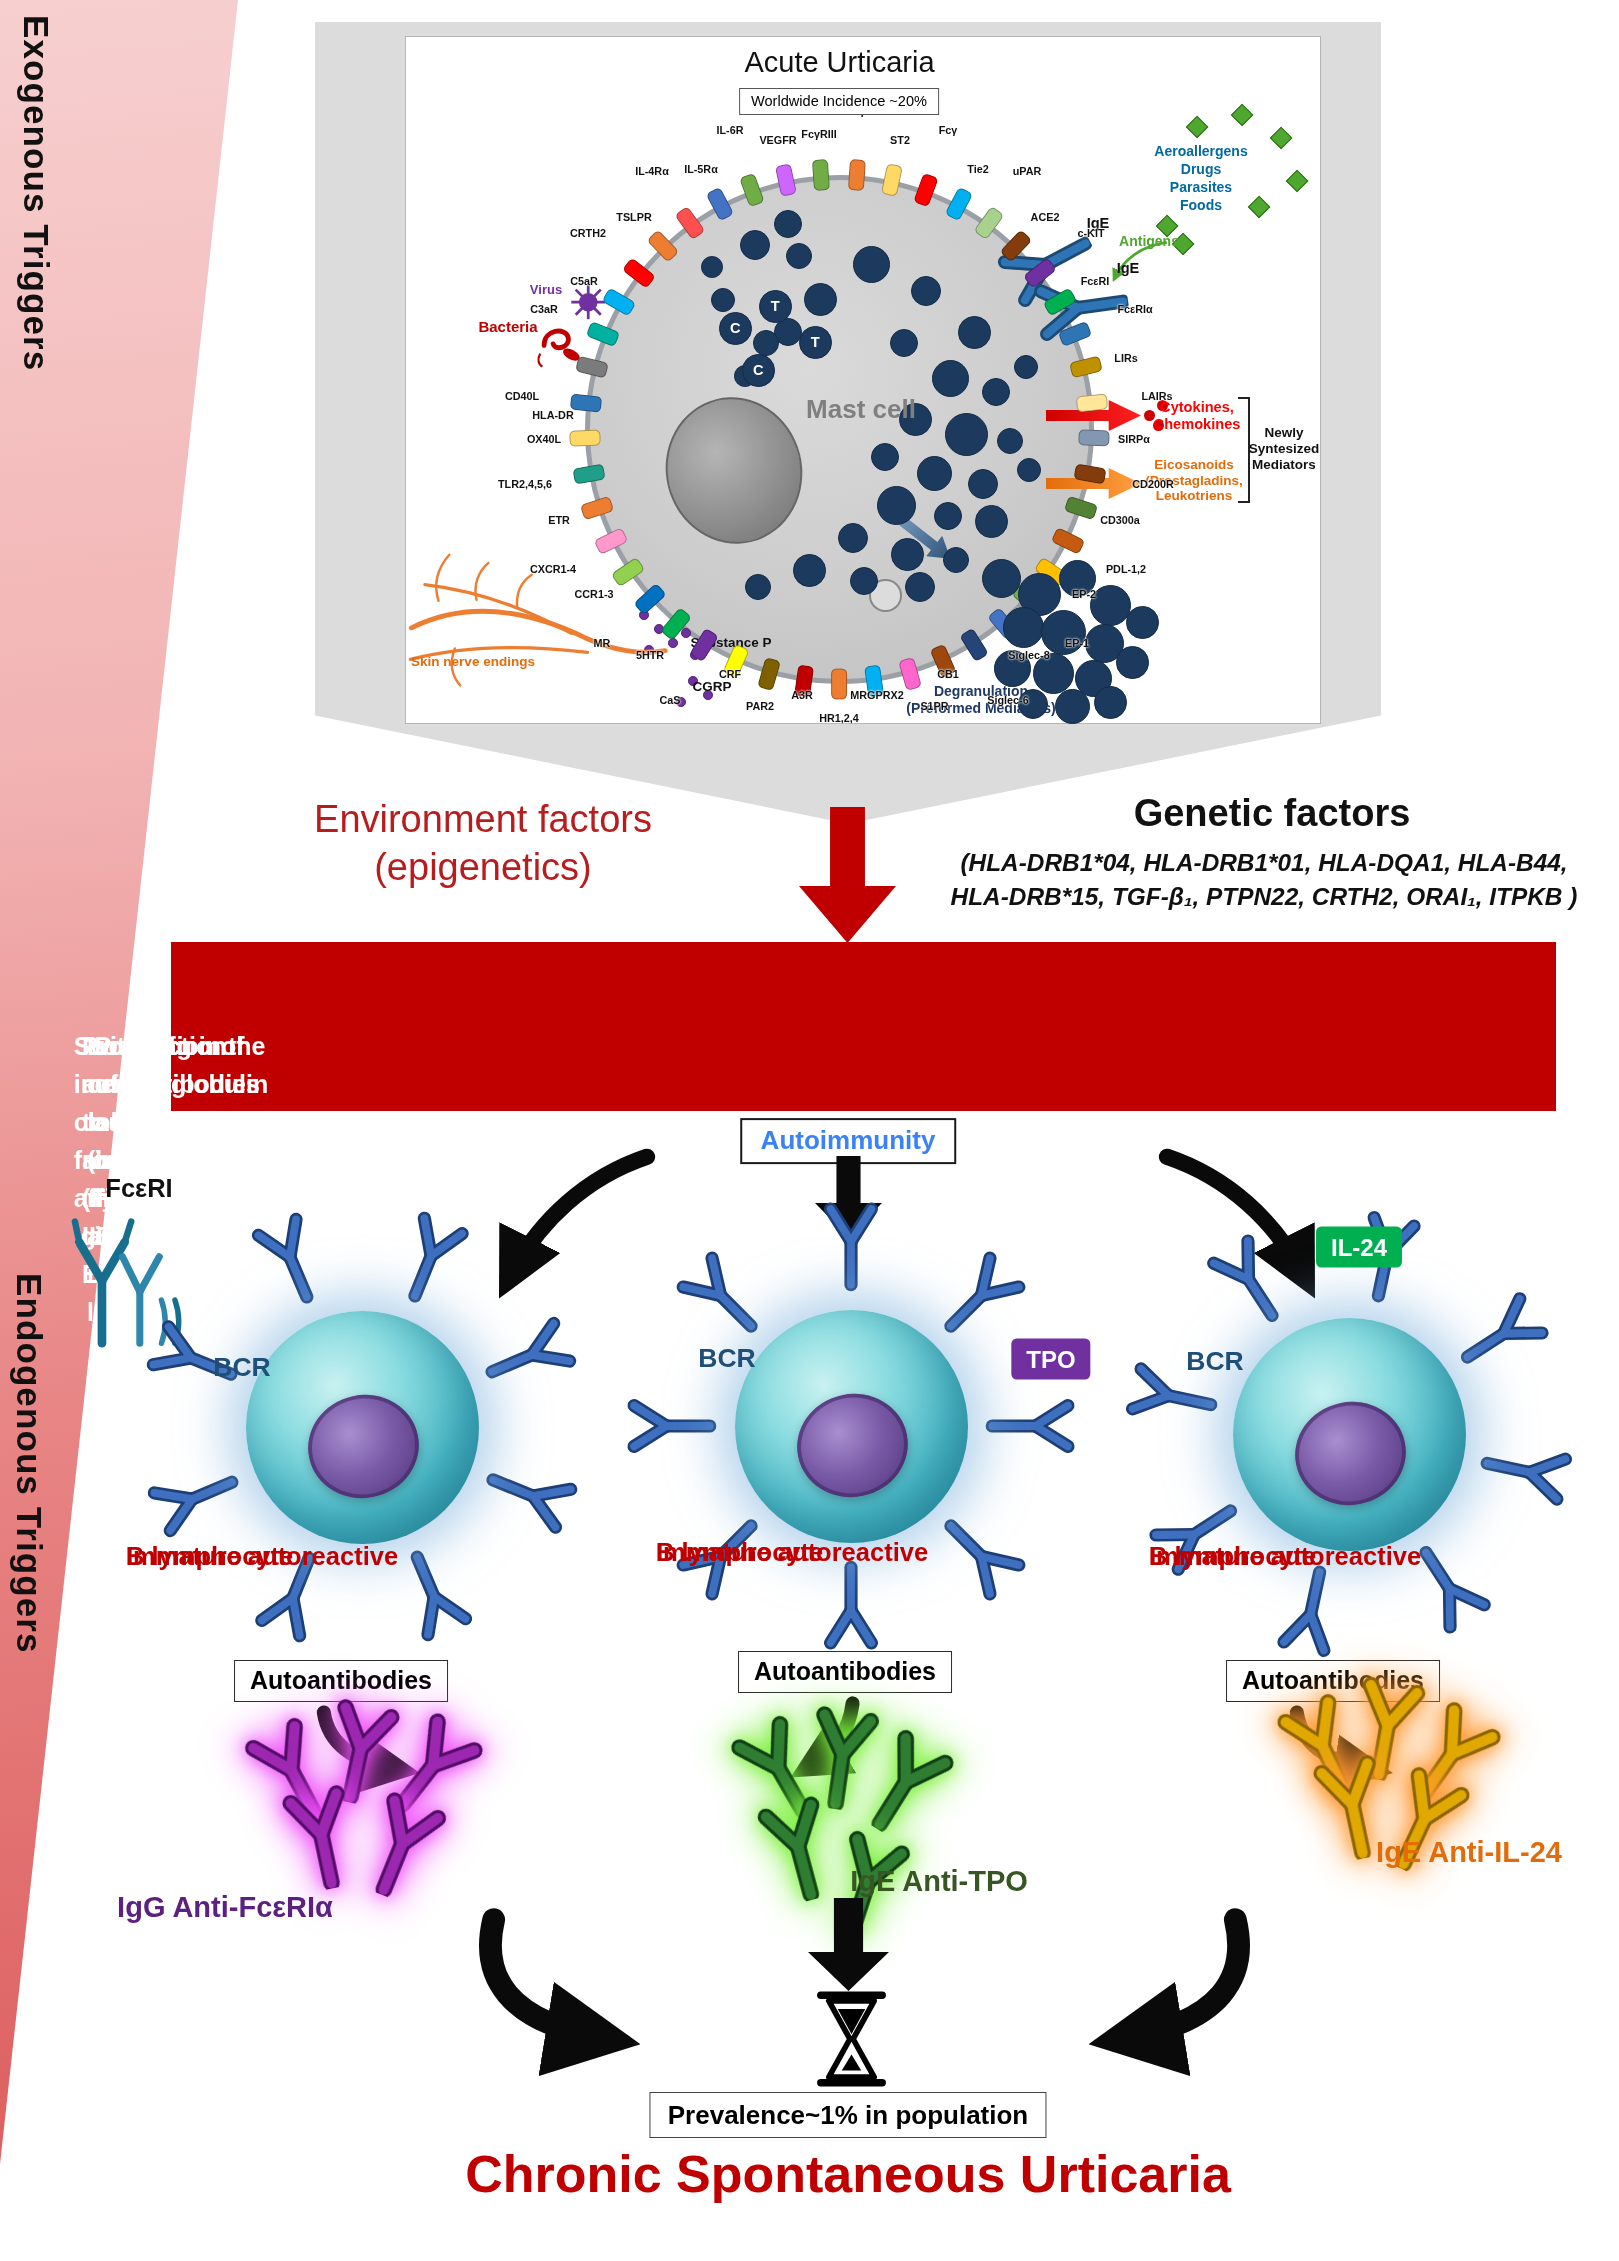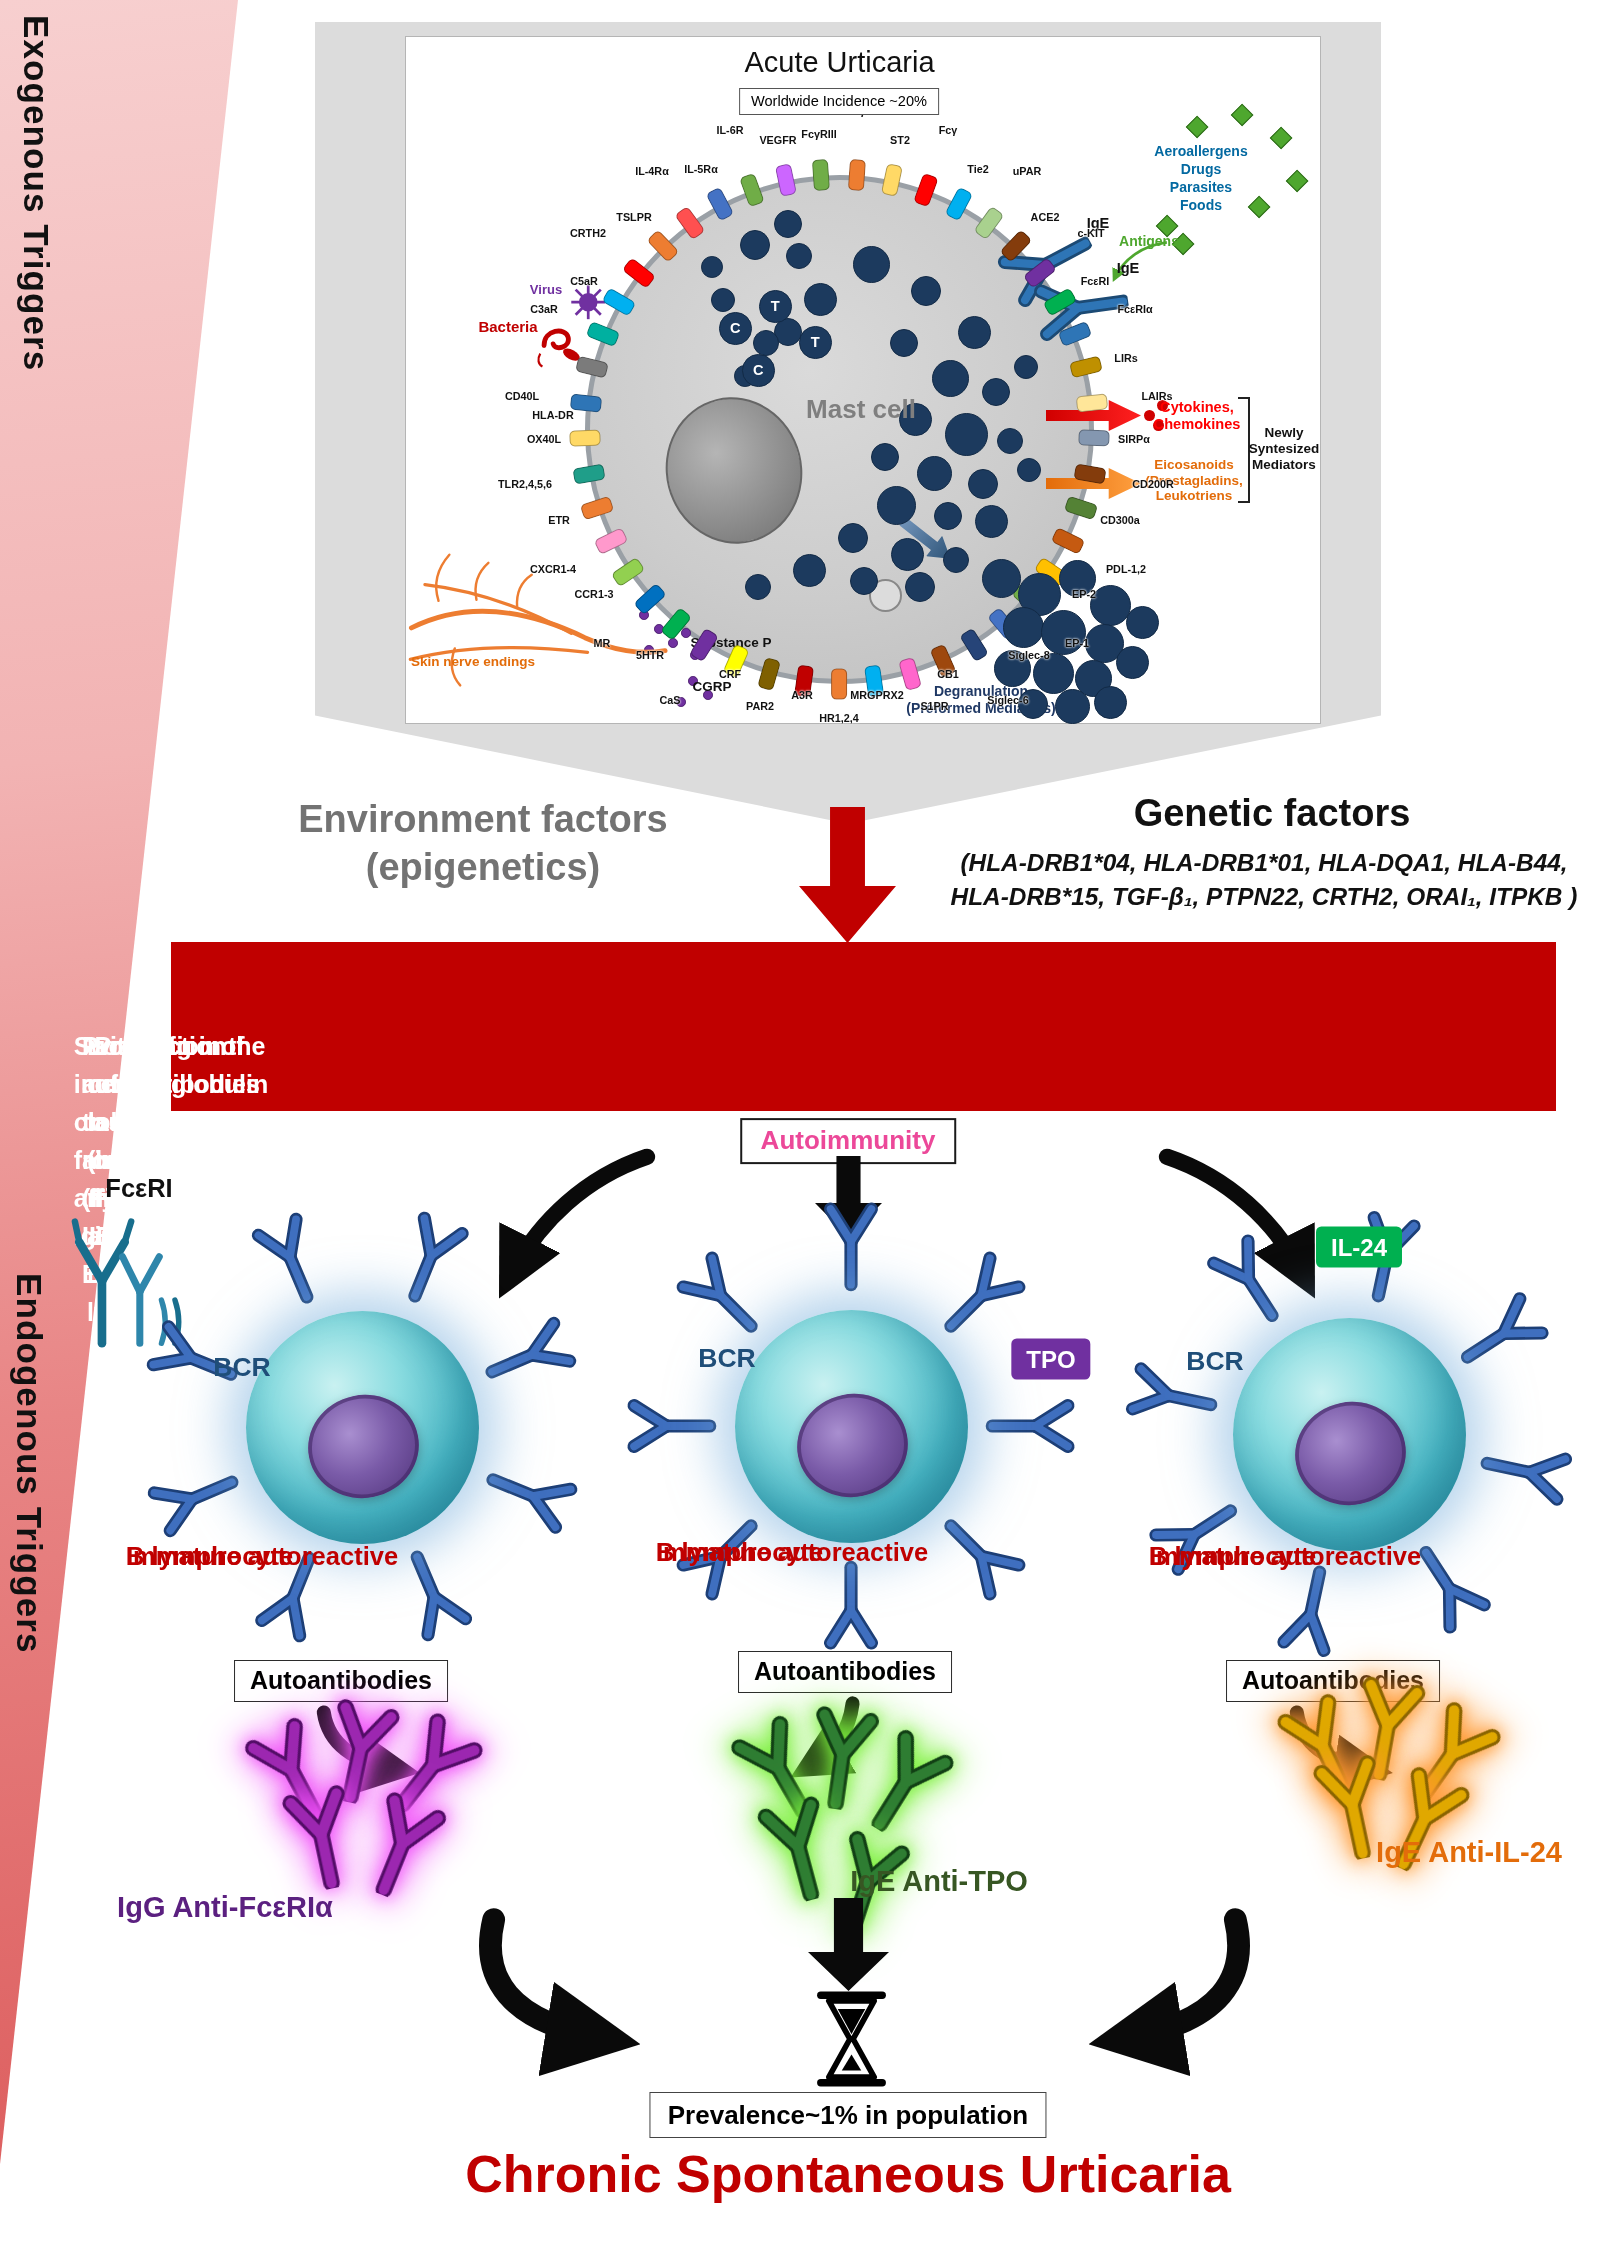--- a/index.html
+++ b/index.html
@@ -36,34 +36,34 @@
   .mast-note{transform:translateX(-50%);font-weight:bold;white-space:nowrap;text-align:center;}
   .harrow{clip-path:polygon(0 32%,66% 32%,66% 0,100% 50%,66% 100%,66% 68%,0 68%);}
   .deg-arrow{left:490px;top:490px;width:61px;height:26px;transform:rotate(38deg);
     clip-path:polygon(0 30%,66% 30%,66% 0,100% 50%,66% 100%,66% 70%,0 70%);
     background:linear-gradient(90deg,#7092b8,#2f5579);}
   .vesicle{left:463px;top:542px;width:32.5px;height:32.5px;border-radius:50%;background:#dcdcdc;border:2.2px solid #888;}
   .bracket{left:832px;top:360px;width:12px;height:106px;border-top:2.7px solid #222;border-right:2.7px solid #222;border-bottom:2.7px solid #222;}
   .ige-ab{width:70px;height:95px;}
 
   
-  .env{left:158px;top:795px;width:650px;text-align:center;font-size:38px;font-weight:bold;color:#737373;line-height:48px;}
+  .env{left:158px;top:795px;width:650px;text-align:center;font-size:38px;font-weight:normal;color:#b91c1c;line-height:48px;}
   .genet-title{left:947px;top:792px;width:650px;text-align:center;font-size:38px;font-weight:bold;color:#111;}
   .genet-list{left:904px;top:846px;width:720px;text-align:center;font-size:24.4px;font-weight:bold;font-style:italic;color:#111;line-height:34px;}
 
   .varrow{clip-path:polygon(32% 0,68% 0,68% 58%,100% 58%,50% 100%,0 58%,32% 58%);}
 
   
   .banner{left:171px;top:942px;width:1385px;height:169px;background:#c00000;display:flex;flex-direction:column;justify-content:center;}
   .banner .bl{position:static;display:flex;justify-content:center;color:#fff;font-size:25px;font-weight:bold;line-height:38px;}
   .banner .bdot{position:static;margin-right:14px;}
   .banner span{position:static;}
 
   .auto-box{left:848px;top:1141px;transform:translate(-50%,-50%);background:#fff;border:2.2px solid #1a1a1a;
-    color:#ec4899;font-size:26px;font-weight:bold;padding:5.4px 18.4px;white-space:nowrap;text-align:right;}
+    color:#3b82f6;font-size:26px;font-weight:bold;padding:5.4px 18.4px;white-space:nowrap;text-align:right;}
 
   .arrow-svg{overflow:visible;}
 
   
   .bcell{width:0;height:0;}
   .cell-body{left:-116px;top:-116px;width:233px;height:233px;border-radius:50%;
     background:radial-gradient(circle at 38% 32%,#c9f1f1 0%,#8adce0 30%,#47b5c4 62%,#1f8ea6 100%);
     box-shadow:0 0 49px 19px rgba(120,175,220,.55), inset -12px -15px 38px rgba(20,90,110,.35);}
   .cell-nucleus{left:-54px;top:-32.5px;width:111px;height:103px;border-radius:50%;transform:rotate(-12deg);
     background:radial-gradient(circle at 40% 35%,#a98fd0 0%,#7a5ba8 45%,#4e3178 100%);

